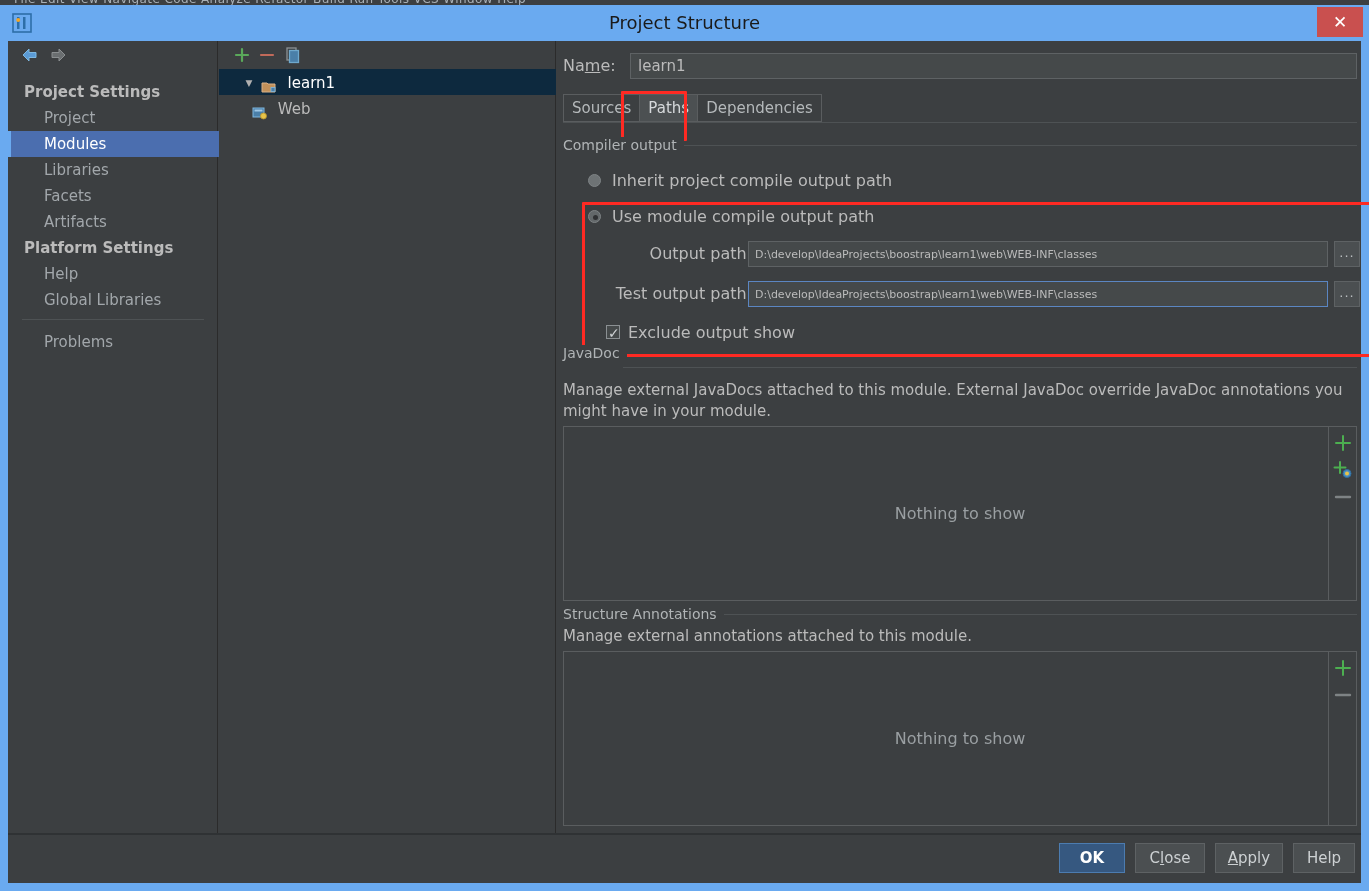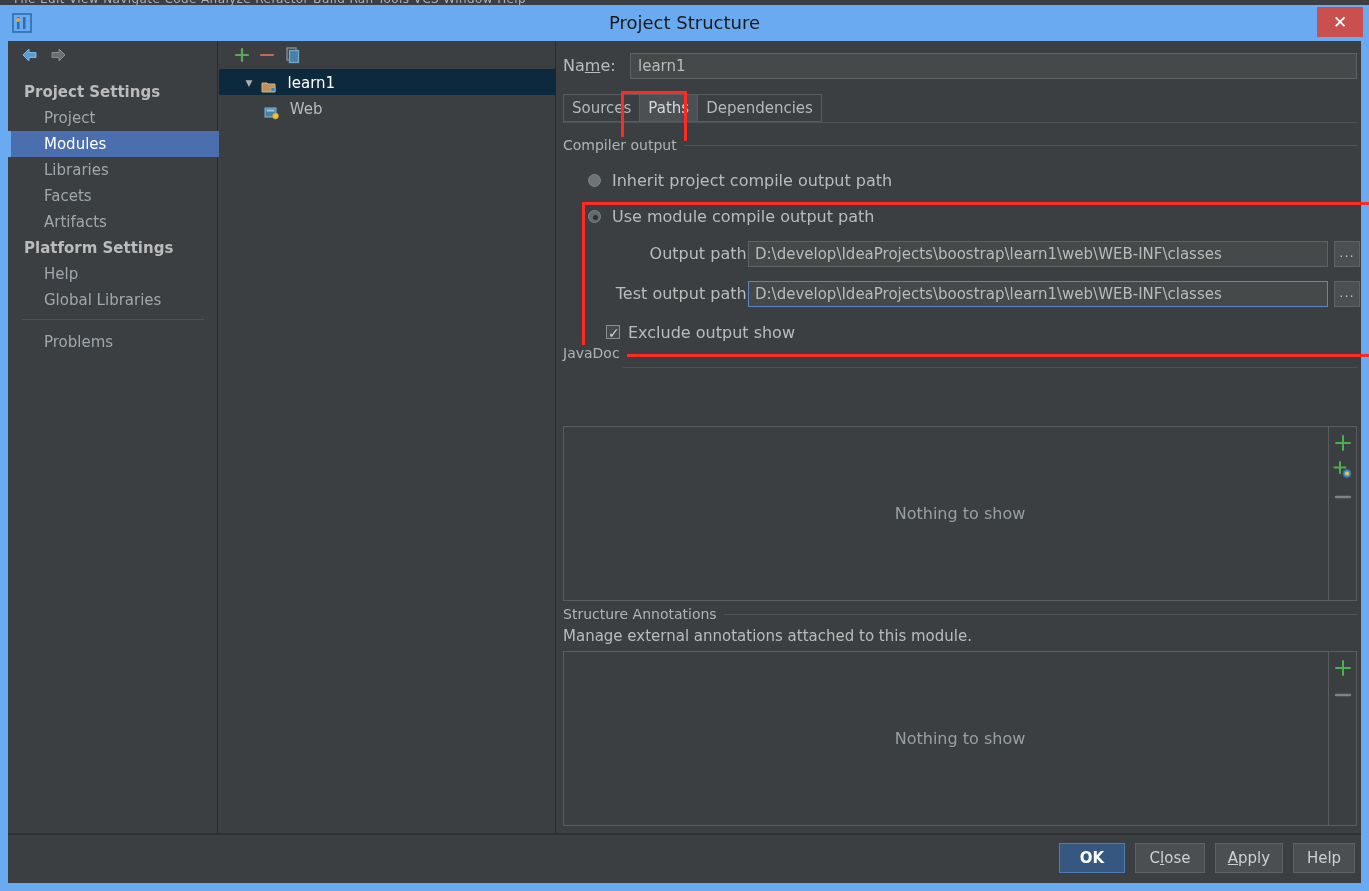--- a/index.html
+++ b/index.html
@@ -187,21 +187,21 @@
   .radio-text { position: absolute; left: 24px; top: 0; white-space: nowrap; }
 
   
   .path-row { position: absolute; height: 26px; }
   .path-label {
     position: absolute; right: 0; top: 0; height: 26px; line-height: 26px;
     font-size: 16px; color: #bbbbbb; white-space: nowrap;
   }
   .path-input {
     position: absolute; height: 26px; background: #45494a;
-    border: 1px solid #5e6264; color: #bbbbbb; font-size: 15px;
+    border: 1px solid #5e6264; color: #bbbbbb; font-size: 11px;
     padding-left: 6px; font-family: "DejaVu Sans", sans-serif; outline: none;
   }
   .path-input.focused { border: 1px solid #5b86c2; }
   .browse-btn {
     position: absolute; height: 26px; width: 26px;
     background: #4b4f51; border: 1px solid #5e6264;
     color: #b9bdbf; font-size: 13px; line-height: 22px; text-align: center;
     cursor: pointer; letter-spacing: 1px;
   }
 
@@ -347,21 +347,21 @@
           <span class="tree-arrow">▼</span>
           <span class="tree-ico">
             <svg width="18" height="14" viewBox="0 0 18 14">
               <path d="M1 3 L1 12 L14 12 L14 4 L7 4 L6 3 Z" fill="#c2915a" stroke="#d8b188" stroke-width="1"></path>
               <rect x="10" y="7.5" width="4" height="4" fill="#4a7fa8" stroke="#7fb8e0" stroke-width=".8"></rect>
             </svg>
           </span>
           <span class="tree-label">learn1</span>
         </div>
 
-        <div class="tree-row" style="padding-left:44px;">
+        <div class="tree-row" style="padding-left:32px;">
           <span class="tree-ico">
             <svg width="18" height="14" viewBox="0 0 18 14">
               <rect x="2" y="2" width="11" height="9" fill="#4a7fa8" stroke="#7fb8e0" stroke-width="1"></rect>
               <rect x="3.5" y="3.5" width="8" height="2" fill="#9fc8e6"></rect>
               <circle cx="12.5" cy="10" r="3" fill="#e8c44a" stroke="#b9942a" stroke-width=".8"></circle>
             </svg>
           </span>
           <span class="tree-label">Web</span>
         </div>
       </div>
@@ -411,20 +411,21 @@
       <div id="exclude-row" style="left:49px; top:281px;">
         <span id="exclude-box">
           <span class="chk">✓</span>
         </span>
         <span id="exclude-text">Exclude output show</span>
       </div>
 
       <div class="group-title" style="left:6px; top:304px;text-align:center;">JavaDoc</div>
       <div class="group-line" style="left:66px; top:326px; width:734px;"></div>
 
+      <div class="desc" style="left:6px; top:339px; width:790px;">Manage external JavaDocs attached to this module. External JavaDoc override JavaDoc annotations you might have in your module.</div>
 
       <div class="listbox" style="left:6px; top:385px; width:794px; height:175px;">
         <div class="listbox-empty">Nothing to show</div>
         <div class="list-toolbar" style="right:0;">
           <div class="lt-btn" style="top:5px;">
             <svg width="22" height="22" viewBox="0 0 22 22">
               <path d="M11 4 L11 18 M4 11 L18 11" stroke="#4caf50" stroke-width="2" stroke-linecap="round"></path>
             </svg>
           </div>
           <div class="lt-btn" style="top:32px;">

